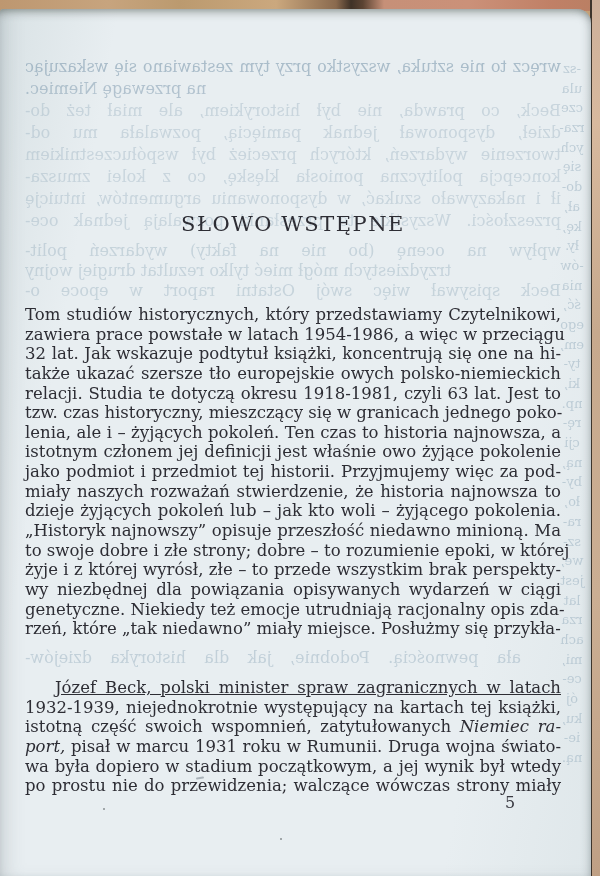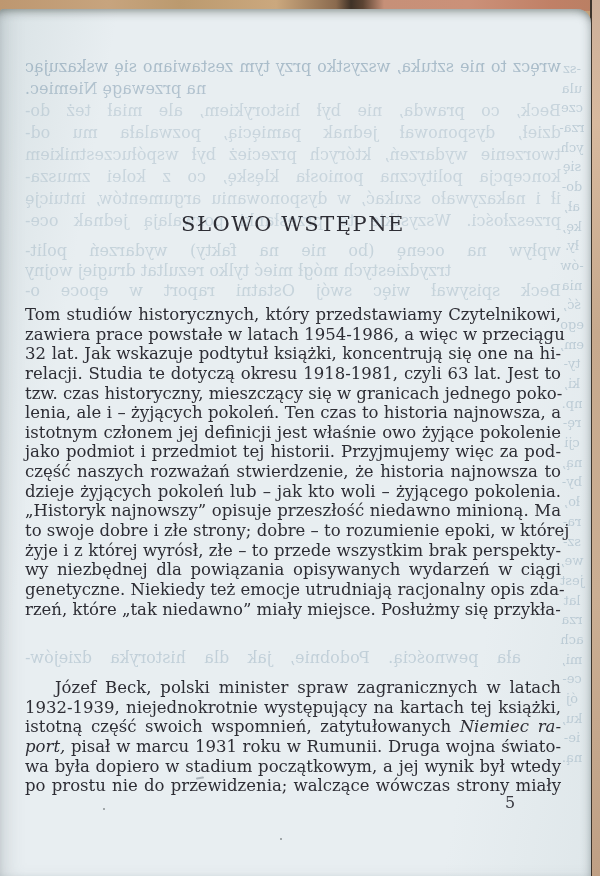--- a/index.html
+++ b/index.html
@@ -35,21 +35,21 @@
   .heading{
     position:absolute;top:203px;left:0;width:100%;
     text-align:center;font-weight:normal;font-size:21px;letter-spacing:1.5px;
     color:var(--ink);
   }
   .para{position:absolute;left:0;width:100%;color:var(--ink);font-size:16.5px;margin-top:12px;}
   .para .line{
     height:19.65px;line-height:19.65px;white-space:nowrap;
     text-align:justify;text-align-last:justify;overflow:visible;
   }
-  .para .line.indent{padding-left:30px;box-sizing:border-box;}
+  .para .line.indent{padding-left:30px;box-sizing:border-box;text-decoration:underline;}
   #para1{top:284px;}
   #para1 .line:last-child{text-align-last:left;}
   #para2{top:657px;}
   .page-number{
     position:absolute;top:784px;left:455px;width:60px;
     text-align:center;font-size:16px;color:#3a3a42;
   }
   
   .bleed{
     position:absolute;left:0;width:100%;
@@ -111,26 +111,27 @@
     <div id="bleed-mid" class="bleed">
         <div class="line">wpływ na ocenę (bo nie na fakty) wydarzeń polit-</div>
         <div class="line">trzydziestych mógł mieć tylko rezultat drugiej wojny</div>
         <div class="line">Beck spisywał więc swój Ostatni raport w epoce o-</div>
       </div>
 
     <div id="para1" class="para">
         <div class="line">Tom studiów historycznych, który przedstawiamy Czytelnikowi,</div>
         <div class="line">zawiera prace powstałe w latach 1954-1986, a więc w przeciągu</div>
         <div class="line">32 lat. Jak wskazuje podtytuł książki, koncentrują się one na hi-</div>
+        <div class="line">także ukazać szersze tło europejskie owych polsko-niemieckich</div>
         <div class="line">relacji. Studia te dotyczą okresu 1918-1981, czyli 63 lat. Jest to</div>
         <div class="line">tzw. czas historyczny, mieszczący się w granicach jednego poko-</div>
         <div class="line">lenia, ale i – żyjących pokoleń. Ten czas to historia najnowsza, a</div>
         <div class="line">istotnym członem jej definicji jest właśnie owo żyjące pokolenie</div>
         <div class="line">jako podmiot i przedmiot tej historii. Przyjmujemy więc za pod-</div>
-        <div class="line">część naszych rozważań stwierdzenie, że historia najnowsza to</div>
+        <div class="line">miały naszych rozważań stwierdzenie, że historia najnowsza to</div>
         <div class="line">dzieje żyjących pokoleń lub – jak kto woli – żyjącego pokolenia.</div>
         <div class="line">„Historyk najnowszy” opisuje przeszłość niedawno minioną. Ma</div>
         <div class="line">to swoje dobre i złe strony; dobre – to rozumienie epoki, w której</div>
         <div class="line">żyje i z której wyrósł, złe – to przede wszystkim brak perspekty-</div>
         <div class="line">wy niezbędnej dla powiązania opisywanych wydarzeń w ciągi</div>
         <div class="line">genetyczne. Niekiedy też emocje utrudniają racjonalny opis zda-</div>
         <div class="line">rzeń, które „tak niedawno” miały miejsce. Posłużmy się przykła-</div>
       </div>
 
     <div id="bleed-inline" class="bleed">ała pewnością. Podobnie, jak dla historyka dziejów-</div>

